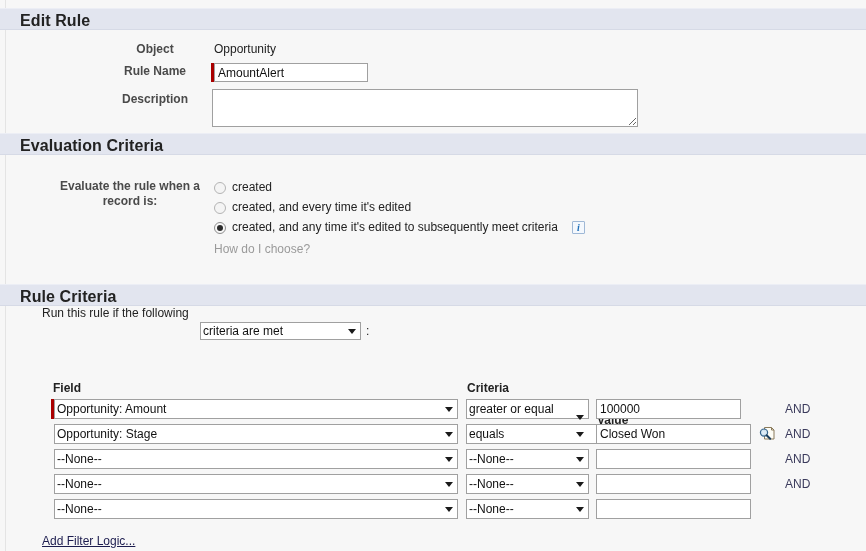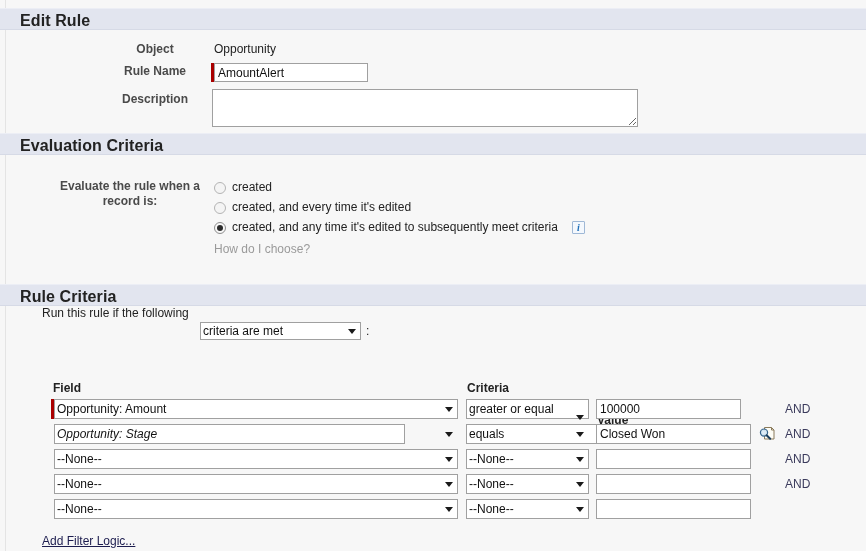--- a/index.html
+++ b/index.html
@@ -319,21 +319,21 @@
     <span class="sel-arrow"></span>
   </div>
   <div class="sel-wrap" style="left:466px; top:399px; width:123px; height:36px;">
     <select class="sel" style="width:123px; height:20px;"><option>greater or equal</option></select>
     <span class="sel-arrow"></span>
   </div>
   <input class="txt" type="text" style="left: 596px; top: 399px; width: 145px; height: 20px;" value="100000">
   <div class="and-label" style="left:785px; top:402px;">AND</div>
 
   <div class="sel-wrap" style="left:54px; top:424px; width:404px; height:20px;">
-    <select class="sel" style="width:351px; height:20px;font-style:italic;"><option>Opportunity: Stage</option></select>
+    <select class="sel" style="width:404px; height:20px;"><option>Opportunity: Stage</option></select>
     <span class="sel-arrow"></span>
   </div>
   <div class="sel-wrap" style="left:466px; top:424px; width:123px; height:20px;">
     <select class="sel" style="width:144px; height:20px;"><option>equals</option></select>
     <span class="sel-arrow"></span>
   </div>
   <input class="txt" type="text" style="left: 596px; top: 424px; width: 155px; height: 20px;" value="Closed Won">
   <span class="lookup-icon" style="left:759px; top:426px;">
     <svg width="16" height="15" viewBox="0 0 16 15" xmlns="http://www.w3.org/2000/svg">
       <path d="M5.5 1.5 h7 l2.5 2.5 v9 h-9.5 z" fill="#fdfcf5" stroke="#8a7a5a" stroke-width="1"></path>

